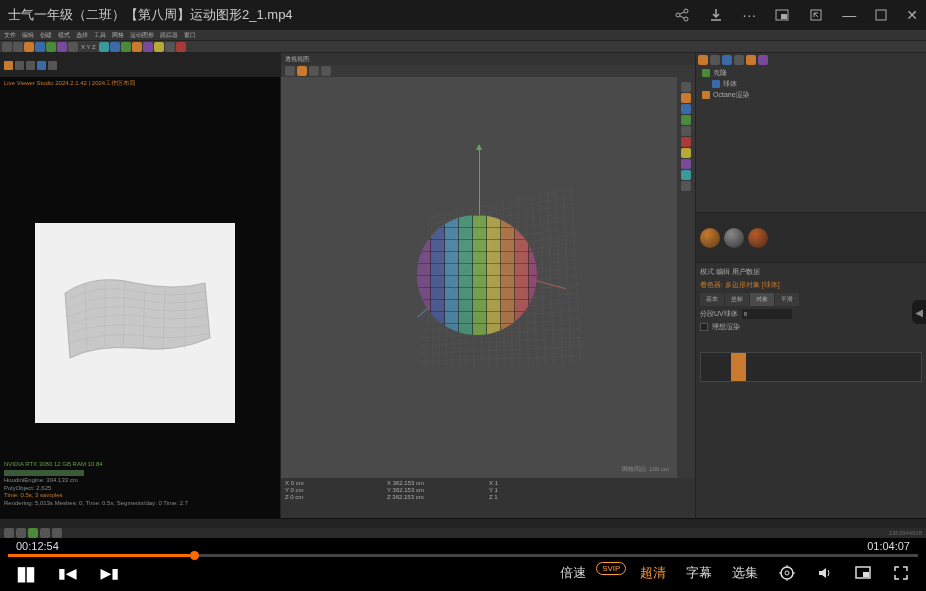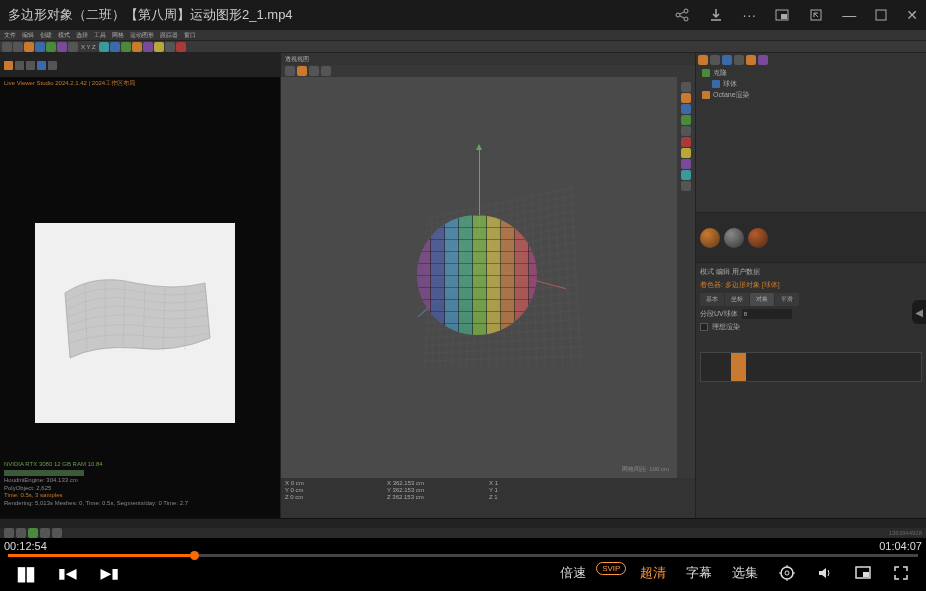--- a/index.html
+++ b/index.html
@@ -90,36 +90,36 @@
 .play-controls { height: 10px; background: #2a2a2a; display: flex; align-items: center; gap: 2px; padding: 0 4px; }
 
 
 .drawer { position: absolute; right: 0; top: 300px; width: 14px; height: 24px; background: #1a1a1a; border-radius: 6px 0 0 6px; display: flex; align-items: center; justify-content: center; color: #888; font-size: 10px; z-index: 10; }
 
 
 .player { position: absolute; bottom: 0; left: 0; right: 0; height: 53px; background: linear-gradient(transparent, rgba(0,0,0,0.85)); }
 .progress { height: 3px; background: #444; position: relative; margin: 0 8px; }
 .progress-fill { position: absolute; left: 0; top: 0; bottom: 0; width: 20%; background: #ff6a00; }
 .progress-dot { position: absolute; left: 20%; top: -3px; width: 9px; height: 9px; border-radius: 50%; background: #ff6a00; }
-.time-row { display: flex; justify-content: space-between; padding: 2px 4px; color: #ddd; font-size: 11px; }
+.time-row { display: flex; justify-content: space-between; padding: 2px 16px; color: #ddd; font-size: 11px; }
 .ctrl-row { display: flex; align-items: center; padding: 4px 16px; gap: 20px; }
 .ctrl-row .left-ctrls { display: flex; gap: 24px; align-items: center; }
 .ctrl-row .right-ctrls { margin-left: auto; display: flex; gap: 20px; align-items: center; color: #ddd; font-size: 13px; }
 .play-btn { color: #fff; font-size: 20px; letter-spacing: -2px; }
 .skip-btn { color: #fff; font-size: 14px; }
 .quality { color: #ff9a3a; }
 .svip-badge { font-size: 8px; padding: 1px 5px; border: 1px solid #ff9a3a; border-radius: 7px; color: #ff9a3a; position: relative; top: -6px; left: -10px; }
 
 svg { display: block; }
 </style>
 </head>
 <body>
 
 <div class="titlebar">
-  <span class="title">多边形对象（二班）【第八周】运动图形2_1.mp4</span>
+  <span class="title">士气一年级（二班）【第八周】运动图形2_1.mp4</span>
   <div class="win-controls">
     <span>
         <svg width="16" height="16" viewBox="0 0 16 16">
           <circle cx="4" cy="8" r="2" fill="none" stroke="#aaa"></circle>
           <circle cx="12" cy="4" r="2" fill="none" stroke="#aaa"></circle>
           <circle cx="12" cy="12" r="2" fill="none" stroke="#aaa"></circle>
           <line x1="6" y1="7" x2="10" y2="5" stroke="#aaa"></line>
           <line x1="6" y1="9" x2="10" y2="11" stroke="#aaa"></line>
         </svg>
       </span>

